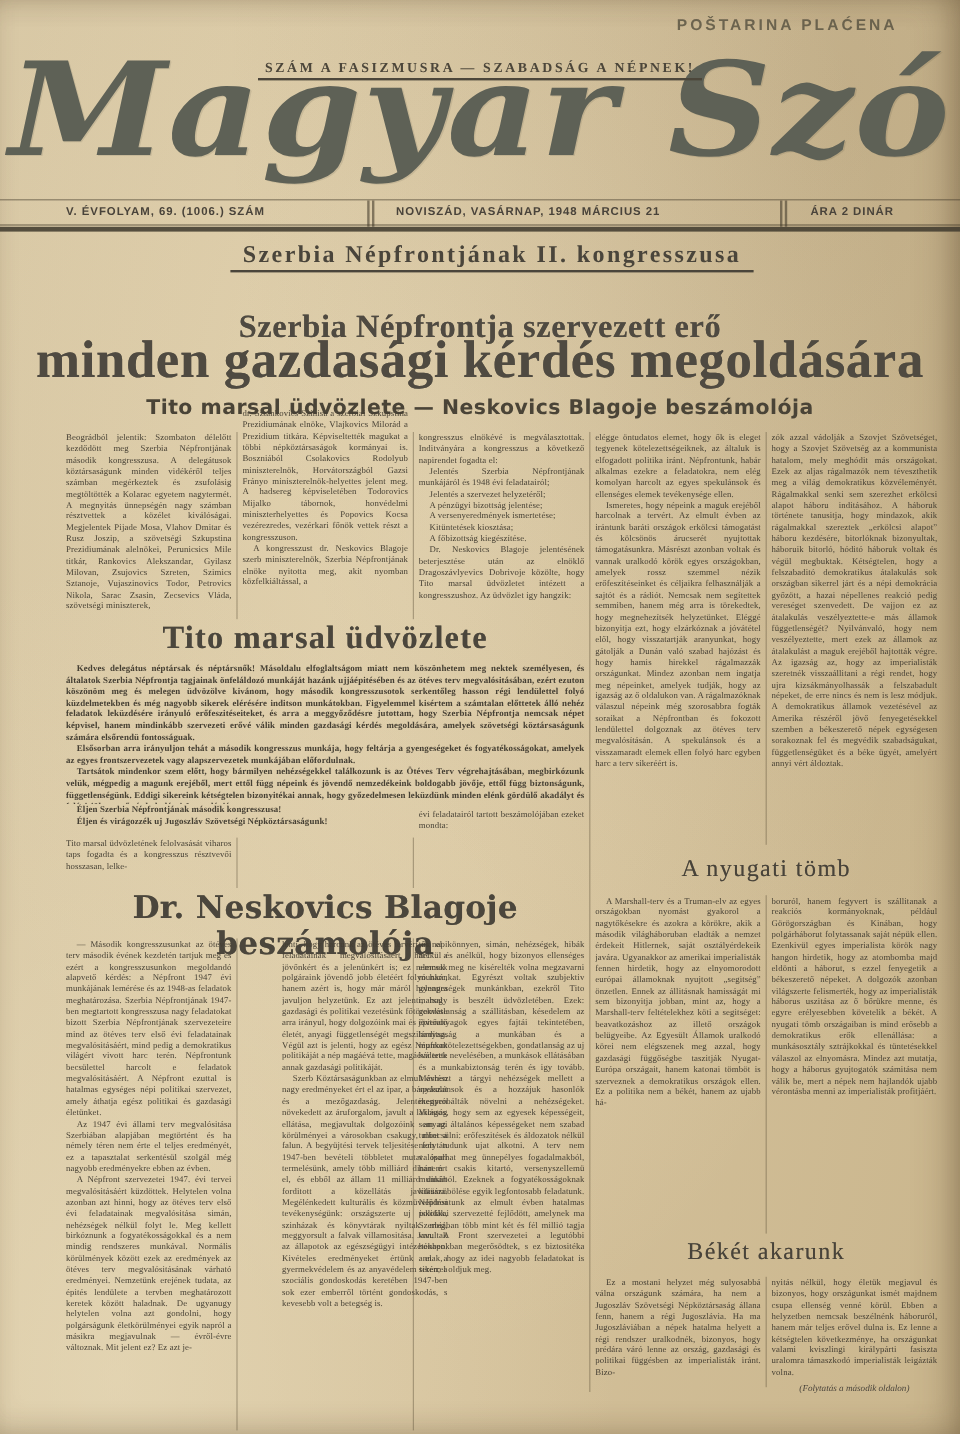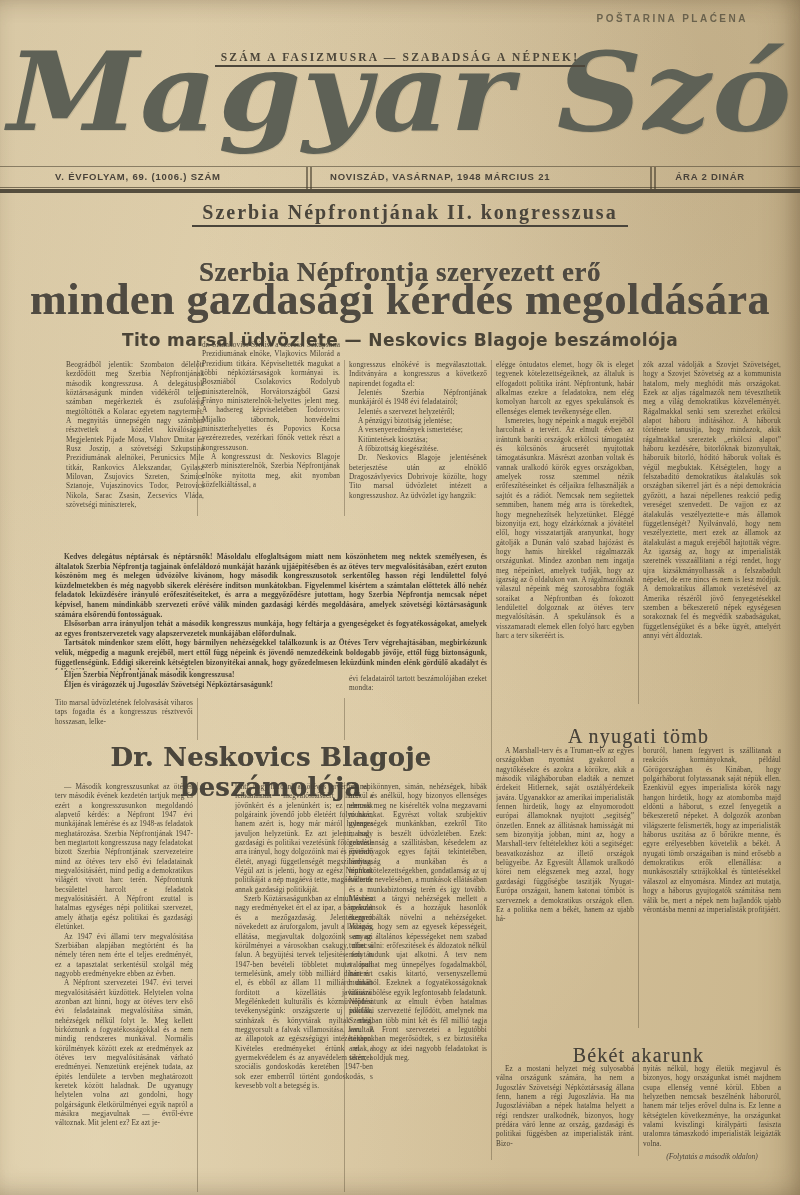--- a/index.html
+++ b/index.html
@@ -12,21 +12,21 @@
       radial-gradient(ellipse at 12% 96%, rgba(238,226,194,.50), transparent 42%),
       radial-gradient(ellipse at 88% 6%, rgba(118,98,66,.16), transparent 52%),
       radial-gradient(ellipse at 45% 35%, rgba(246,234,202,.38), transparent 65%),
       linear-gradient(100deg,#d9c9a6 0%, #d4c19b 55%, #cab68d 100%);
     box-shadow: inset -20px 0 34px -16px rgba(82,62,36,.45),
                 inset 0 -12px 28px -14px rgba(82,62,36,.30),
                 inset 0 14px 26px -18px rgba(82,62,36,.25);
   }
   .abs { position:absolute; }
 
-  .postal { font-family:"Liberation Sans", sans-serif; font-size:10px; letter-spacing:2.5px;
+  .postal { font-family:"Liberation Sans", sans-serif; font-size:13px; letter-spacing:2.5px;
     color:#55503f; font-weight:bold; opacity:.8; }
 
   .slogan { left:0; right:0; top:47px; text-align:center; z-index:3; }
   .slogan span { display:inline-block; font-weight:bold; font-size:11.5px; letter-spacing:2.2px;
     color:#4c463a; border-bottom:2.5px solid #4c463a; padding:0 6px 2px; }
 
   .masthead { left:50%; top:26px; transform:translateX(-50%) scaleX(1.10); transform-origin:center top;
     font-family:"DejaVu Serif", serif; font-style:italic; font-weight:bold;
     font-size:108px; line-height:132px; letter-spacing:1px; white-space:nowrap;
     color:#5e6156; text-shadow:1px 1px 0 rgba(40,40,30,.10); z-index:2; }
@@ -59,21 +59,21 @@
   .col p:first-child { text-indent:0; }
   .col.indent-first p:first-child { text-indent:9px; }
 
   .vrule { position:absolute; width:1px; background:rgba(92,80,58,.42); }
 
   .sec-head { position:absolute; text-align:center; font-weight:bold; color:#4b463c;
     text-shadow:0 0 .4px rgba(60,55,45,.5); }
   .tito-head { left:55px; width:432px; top:516px; font-size:27px; letter-spacing:1px; }
   .nesk-head { left:55px; width:432px; top:742px; font-family:"DejaVu Serif", serif;
     font-size:26px; letter-spacing:.2px;text-align:center; }
-  .small-head { font-weight:normal; font-size:20px; letter-spacing:1.2px; color:#48433a;margin-top:12px; }
+  .small-head { font-weight:normal; font-size:20px; letter-spacing:1.2px; color:#48433a; }
   .nyug-head { left:496px; width:285px; top:713px; }
   .beke-head { left:496px; width:285px; top:1032px; }
 
   .tito-msg { font-weight:bold; font-size:7.4px; line-height:9.6px; }
   .cheers p { text-indent:9px !important; font-weight:bold; }
 
   .contnote { font-style:italic; font-size:7.6px; color:#49433a; text-align:center; }
 </style>
 </head>
 <body>
@@ -98,21 +98,21 @@
   <div class="abs thickbar"></div>
 
   <div class="abs kicker">
     <span>Szerbia Népfrontjának II. kongresszusa</span>
   </div>
 
   <div class="abs headline hl1">Szerbia Népfrontja szervezett erő</div>
   <div class="abs headline hl2">minden gazdasági kérdés megoldására</div>
   <div class="abs subhead">Tito marsal üdvözlete — Neskovics Blagoje beszámolója</div>
 
-  <div class="abs col" style="left:66px;  top:360px; width:138px; height:156px;">
+  <div class="abs col" style="left:55px;  top:360px; width:138px; height:156px;">
       <p>Beográdból jelentik: Szombaton délelőtt kezdődött meg Szerbia Népfrontjának második kongresszusa. A delegátusok köztársaságunk minden vidékéről teljes számban megérkeztek és zsufolásig megtöltötték a Kolarac egyetem nagytermét. A megnyitás ünnepségén nagy számban résztvettek a közélet kiválóságai. Megjelentek Pijade Mosa, Vlahov Dmitar és Rusz Joszip, a szövetségi Szkupstina Prezidiumának alelnökei, Perunicsics Mile titkár, Rankovics Alekszandar, Gyilasz Milovan, Zsujovics Szreten, Szimics Sztanoje, Vujaszinovics Todor, Petrovics Nikola, Sarac Zsasin, Zecsevics Vláda, szövetségi miniszterek,</p>
     </div>
   <div class="abs col" style="left:202px; top:340px; width:138px; height:156px;">
       <p>dr. Sztankovics Szinisa a szerbiai Szkupstina Prezidiumának elnöke, Vlajkovics Milorád a Prezidium titkára. Képviseltették magukat a többi népköztársaságok kormányai is. Boszniából Csolakovics Rodolyub miniszterelnök, Horvátországból Gazsi Frányo miniszterelnök-helyettes jelent meg. A hadsereg képviseletében Todorovics Mijalko tábornok, honvédelmi miniszterhelyettes és Popovics Kocsa vezérezredes, vezérkari főnök vettek részt a kongresszuson.</p>
       <p>A kongresszust dr. Neskovics Blagoje szerb miniszterelnök, Szerbia Népfrontjának elnöke nyitotta meg, akit nyomban közfelkiáltással, a</p>
     </div>
   <div class="abs col" style="left:349px; top:360px; width:138px; height:156px;">
       <p>kongresszus elnökévé is megválasztottak. Inditványára a kongresszus a következő napirendet fogadta el:</p>
       <p>Jelentés Szerbia Népfrontjának munkájáról és 1948 évi feladatairól;</p>
       <p>Jelentés a szervezet helyzetéről;</p>
@@ -123,20 +123,21 @@
       <p>Dr. Neskovics Blagoje jelentésének beterjesztése után az elnöklő Dragoszávlyevics Dobrivoje közölte, hogy Tito marsal üdvözletet intézett a kongresszushoz. Az üdvözlet igy hangzik:</p>
     </div>
   <div class="abs col" style="left:496px; top:360px; width:138px; height:344px;">
       <p>elégge öntudatos elemet, hogy ők is eleget tegyenek kötelezettségeiknek, az általuk is elfogadott politika iránt. Népfrontunk, habár alkalmas ezekre a feladatokra, nem elég komolyan harcolt az egyes spekulánsok és ellenséges elemek tevékenysége ellen.</p>
       <p>Ismeretes, hogy népeink a maguk erejéből harcolnak a tervért. Az elmult évben az irántunk baráti országok erkölcsi támogatást és kölcsönös árucserét nyujtottak támogatásunkra. Másrészt azonban voltak és vannak uralkodó körök egyes országokban, amelyek rossz szemmel nézik erőfeszítéseinket és céljaikra felhasználják a sajtót és a rádiót. Nemcsak nem segítettek semmiben, hanem még arra is törekedtek, hogy megnehezítsék helyzetünket. Eléggé bizonyitja ezt, hogy elzárkóznak a jóvátétel elől, hogy visszatartják aranyunkat, hogy gátolják a Dunán való szabad hajózást és hogy hamis hirekkel rágalmazzák országunkat. Mindez azonban nem ingatja meg népeinket, amelyek tudják, hogy az igazság az ő oldalukon van. A rágalmazóknak válaszul népeink még szorosabbra fogták soraikat a Népfrontban és fokozott lendülettel dolgoznak az ötéves terv megvalósításán. A spekulánsok és a visszamaradt elemek ellen folyó harc egyben harc a terv sikeréért is.</p>
     </div>
   <div class="abs col" style="left:643px; top:360px; width:138px; height:344px;">
       <p>zók azzal vádolják a Szovjet Szövetséget, hogy a Szovjet Szövetség az a kommunista hatalom, mely meghódit más országokat. Ezek az aljas rágalmazók nem téveszthetik meg a világ demokratikus közvéleményét. Rágalmakkal senki sem szerezhet erkölcsi alapot háboru inditásához. A háboruk története tanusitja, hogy mindazok, akik rágalmakkal szereztek „erkölcsi alapot” háboru kezdésére, bitorlóknak bizonyultak, háboruik bitorló, hóditó háboruk voltak és végül megbuktak. Kétségtelen, hogy a felszabaditó demokratikus átalakulás sok országban sikerrel járt és a népi demokrácia győzött, a hazai népellenes reakció pedig vereséget szenvedett. De vajjon ez az átalakulás veszélyeztette-e más államok függetlenségét? Nyilvánvaló, hogy nem veszélyeztette, mert ezek az államok az átalakulást a maguk erejéből hajtották végre. Az igazság az, hogy az imperialisták szeretnék visszaállitani a régi rendet, hogy ujra kizsákmányolhassák a felszabadult népeket, de erre nincs és nem is lesz módjuk. A demokratikus államok vezetésével az Amerika részéről jövő fenyegetésekkel szemben a békeszerető népek egységesen sorakoznak fel és megvédik szabadságukat, függetlenségüket és a béke ügyét, amelyért annyi vért áldoztak.</p>
     </div>
 
+  <div class="sec-head tito-head">Tito marsal üdvözlete</div>
   <div class="abs col tito-msg indent-first" style="left:55px; top:552px; width:432px; height:118px;">
       <p>Kedves delegátus néptársak és néptársnők! Másoldalu elfoglaltságom miatt nem köszönhetem meg nektek személyesen, és általatok Szerbia Népfrontja tagjainak önfeláldozó munkáját hazánk ujjáépitésében és az ötéves terv megvalósitásában, ezért ezuton köszönöm meg és melegen üdvözölve kivánom, hogy második kongresszusotok serkentőleg hasson régi lendülettel folyó küzdelmetekben és még nagyobb sikerek elérésére inditson munkátokban. Figyelemmel kisértem a számtalan előttetek álló nehéz feladatok leküzdésére irányuló erőfeszitéseiteket, és arra a meggyőződésre jutottam, hogy Szerbia Népfrontja nemcsak népet képvisel, hanem mindinkább szervezeti erővé válik minden gazdasági kérdés megoldására, amelyek szövetségi köztársaságunk számára elsőrendü fontosságuak.</p>
       <p>Elsősorban arra irányuljon tehát a második kongresszus munkája, hogy feltárja a gyengeségeket és fogyatékosságokat, amelyek az egyes frontszervezetek vagy alapszervezetek munkájában előfordulnak.</p>
       <p>Tartsátok mindenkor szem előtt, hogy bármilyen nehézségekkel találkozunk is az Ötéves Terv végrehajtásában, megbirkózunk velük, mégpedig a magunk erejéből, mert ettől függ népeink és jövendő nemzedékeink boldogabb jövője, ettől függ biztonságunk, függetlenségünk. Eddigi sikereink kétségtelen bizonyitékai annak, hogy győzedelmesen leküzdünk minden elénk gördülő akadályt és felépitjük az erős és haladó uj Jugoszláviát.</p>
     </div>
   <div class="abs col tito-msg cheers" style="left:55px; top:670px; width:432px; height:22px;">
       <p>Éljen Szerbia Népfrontjának második kongresszusa!</p>
       <p>Éljen és virágozzék uj Jugoszláv Szövetségi Népköztársaságunk!</p>
     </div>
 

